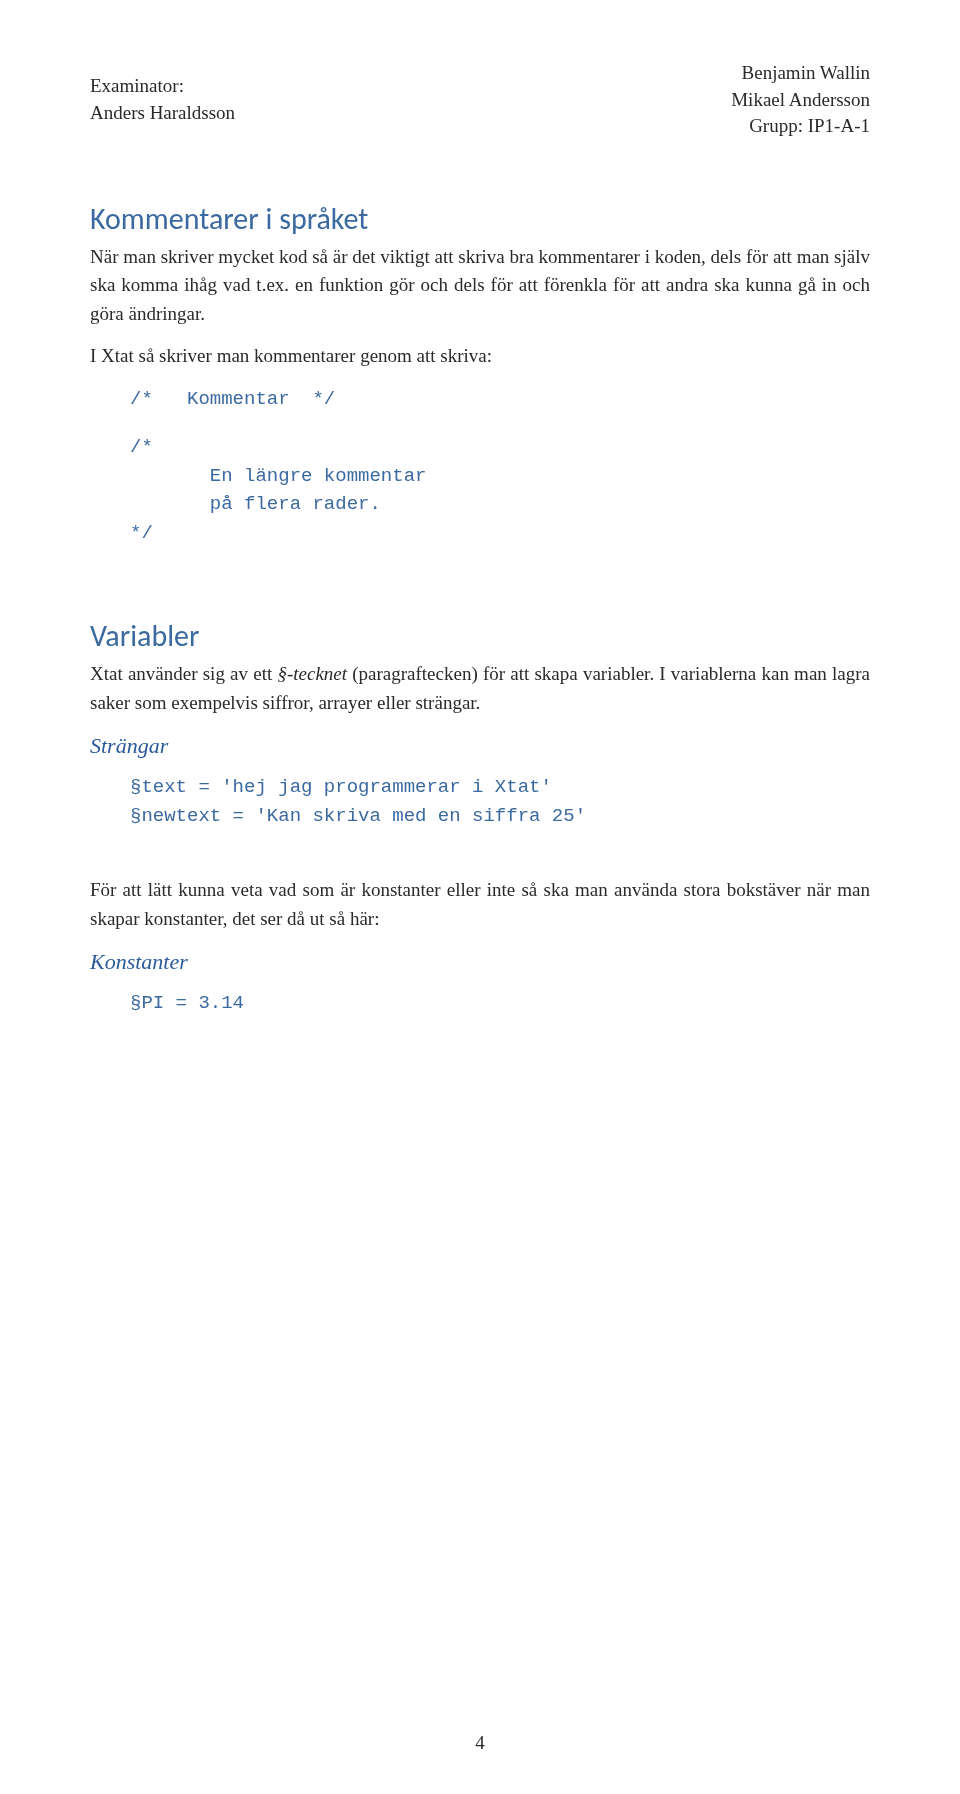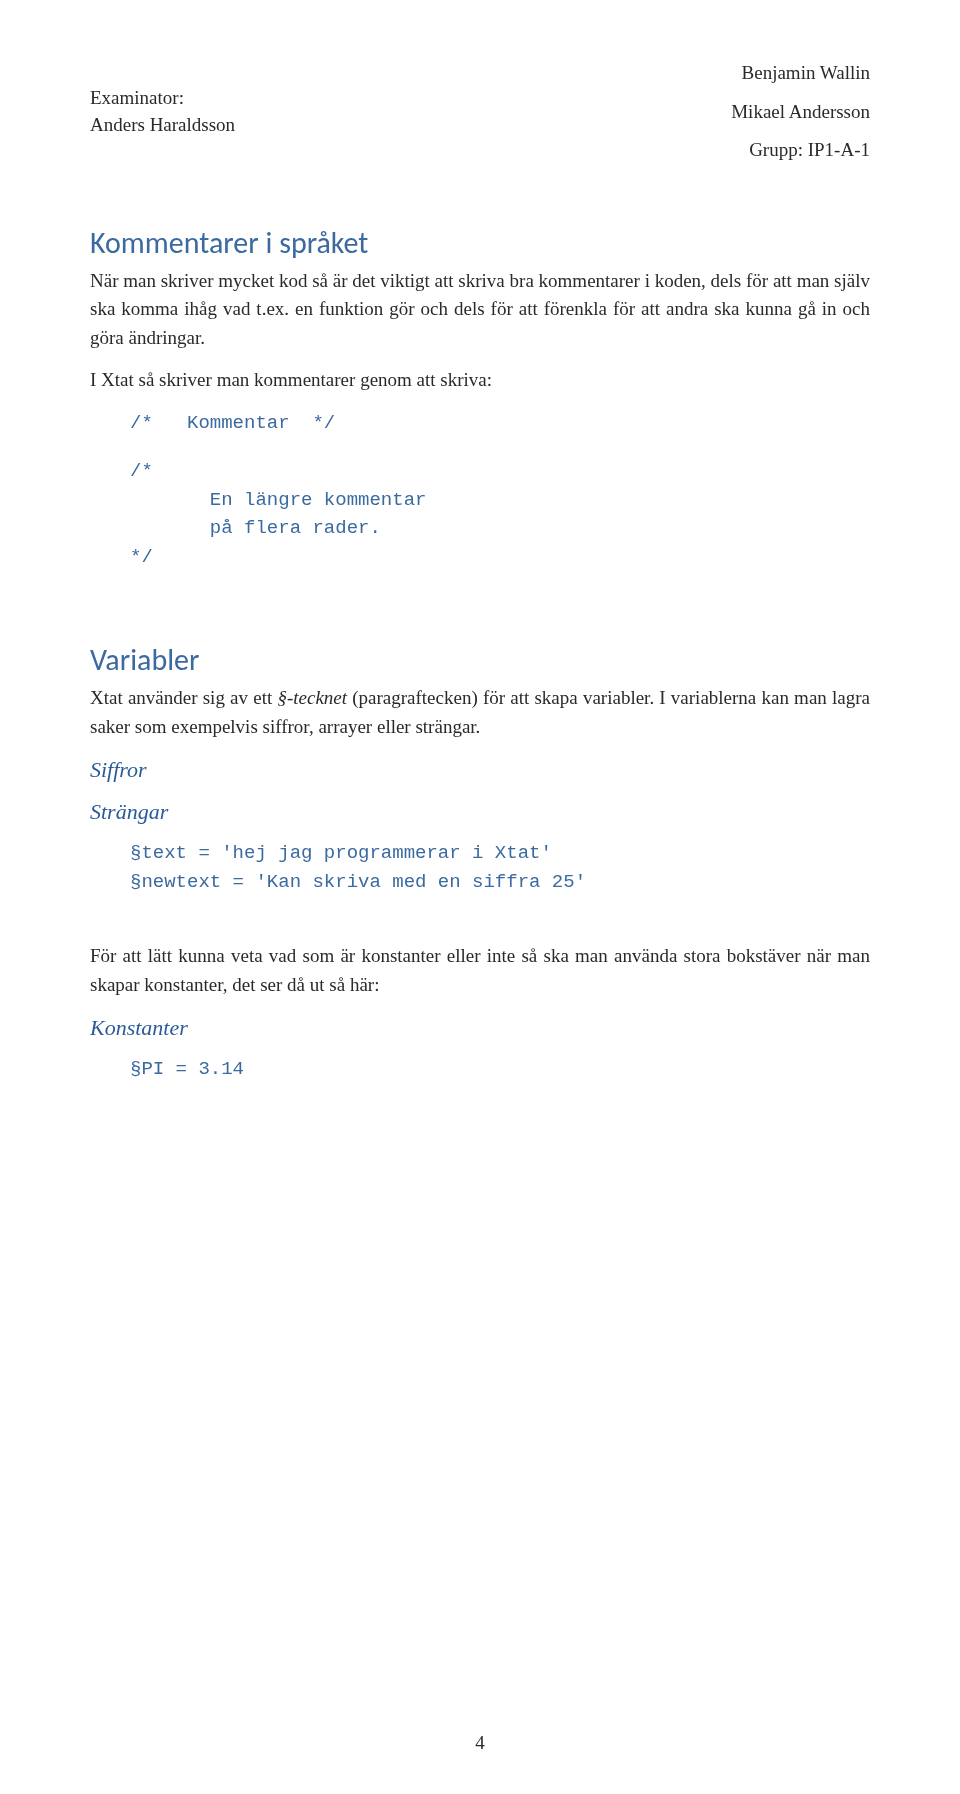--- a/index.html
+++ b/index.html
@@ -23,21 +23,21 @@
     font-size: 19px;
     line-height: 1.4;
     margin-bottom: 60px;
   }
   .header .left, .header .center, .header .right {
     display: flex;
     flex-direction: column;
     justify-content: center;
   }
   .header .center { text-align: center; }
-  .header .right { text-align: right; gap: 12px; }
+  .header .right { text-align: right; }
   h2.section {
     font-family: Calibri, Arial, sans-serif;
     font-weight: 400;
     color: #3b6aa0;
     font-size: 30px;
     margin: 0 0 6px 0;
   }
   p.body {
     font-size: 19px;
     line-height: 1.5;
@@ -96,21 +96,20 @@
        på flera rader.
 */</div>
 
   <div class="spacer-lg"></div>
 
   <h2 class="section">Variabler</h2>
   <p class="body">
     <span>Xtat använder sig av ett </span><em>§-tecknet</em><span> (paragraftecken) för att skapa variabler. I variablerna kan man lagra saker som exempelvis siffror, arrayer eller strängar.</span>
   </p>
 
-  <div class="subhead">Siffror</div>
 
   <div class="subhead">Strängar</div>
   <div class="code">§text = 'hej jag programmerar i Xtat'
 §newtext = 'Kan skriva med en siffra 25'</div>
 
   <div class="spacer-md"></div>
 
   <p class="body">För att lätt kunna veta vad som är konstanter eller inte så ska man använda stora bokstäver när man skapar konstanter, det ser då ut så här:</p>
 
   <div class="subhead">Konstanter</div>

